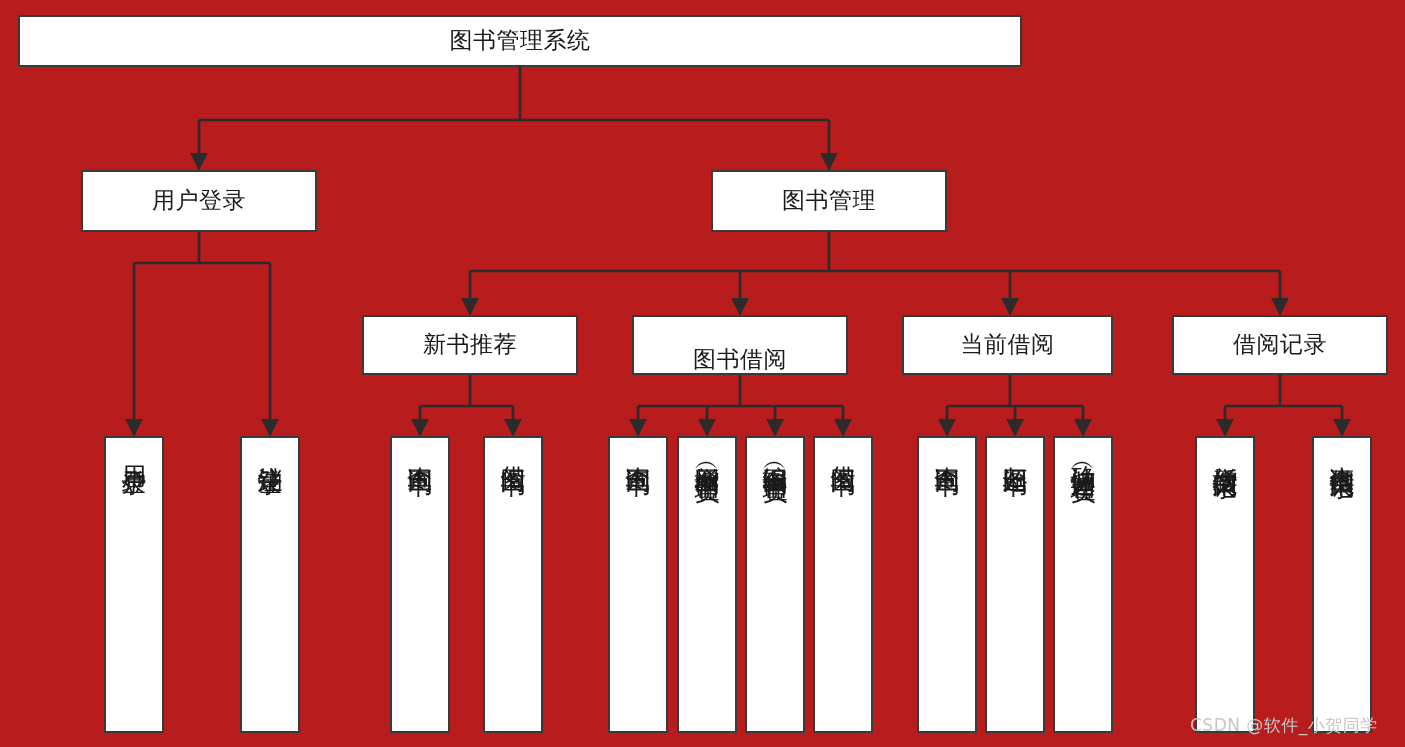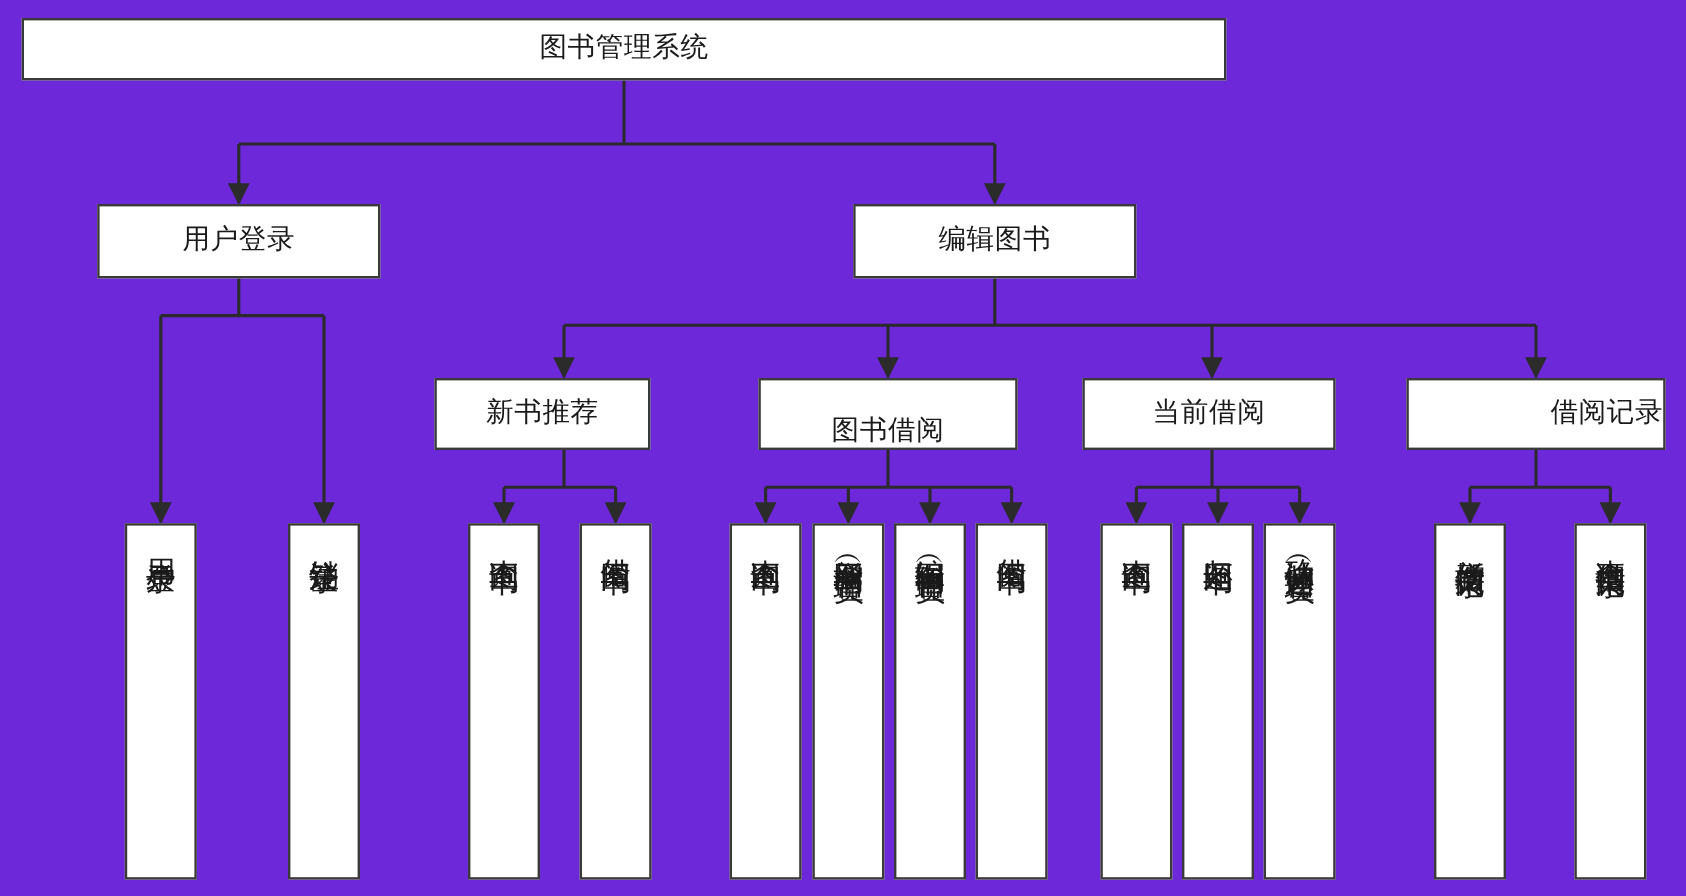--- a/index.html
+++ b/index.html
@@ -8,21 +8,21 @@
     padding: 0;
     background: #ffffff;
   }
   body {
     font-family: "DejaVu Sans", "Liberation Sans", sans-serif;
   }
   #diagram {
     position: relative;
     width: 1405px;
     height: 747px;
-    background: #6d28d9;
+    background: #b91c1c;
     overflow: hidden;
   }
   #edges {
     position: absolute;
     left: 0;
     top: 0;
     width: 1405px;
     height: 747px;
     pointer-events: none;
   }
@@ -125,32 +125,32 @@
   </svg>
 
   <div id="node-layer">
       <div class="node h root" style="left: 18px; top: 15px; width: 1004px; height: 52px;">
         <span class="node-label">图书管理系统</span>
       </div>
       <div class="node h" style="left: 81px; top: 170px; width: 236px; height: 62px;">
         <span class="node-label">用户登录</span>
       </div>
       <div class="node h" style="left: 711px; top: 170px; width: 236px; height: 62px;">
-        <span class="node-label">编辑图书</span>
+        <span class="node-label">图书管理</span>
       </div>
-      <div class="node h" style="left: 362px; top: 315px; width: 180px; height: 60px;">
+      <div class="node h" style="left: 362px; top: 315px; width: 216px; height: 60px;">
         <span class="node-label">新书推荐</span>
       </div>
       <div class="node h" style="left: 632px; top: 315px; width: 216px; height: 60px; align-items: flex-end;">
         <span class="node-label">图书借阅</span>
       </div>
       <div class="node h" style="left: 902px; top: 315px; width: 211px; height: 60px;">
         <span class="node-label">当前借阅</span>
       </div>
-      <div class="node h" style="left: 1172px; top: 315px; width: 216px; height: 60px; justify-content: flex-end;">
+      <div class="node h" style="left: 1172px; top: 315px; width: 216px; height: 60px;">
         <span class="node-label">借阅记录</span>
       </div>
       <div class="node v" style="left: 104px; top: 436px; width: 60px; height: 297px;">
         <span class="node-label">用户登录</span>
       </div>
       <div class="node v" style="left: 240px; top: 436px; width: 60px; height: 297px;">
         <span class="node-label">注销登录</span>
       </div>
       <div class="node v" style="left: 390px; top: 436px; width: 60px; height: 297px;">
         <span class="node-label">查询图书</span>
@@ -180,14 +180,15 @@
         <span class="node-label">确认归还（管理员）</span>
       </div>
       <div class="node v" style="left: 1195px; top: 436px; width: 60px; height: 297px;">
         <span class="node-label">新增借阅记录</span>
       </div>
       <div class="node v" style="left: 1312px; top: 436px; width: 60px; height: 297px;">
         <span class="node-label">查询借阅记录</span>
       </div>
     </div>
 
+  <div class="watermark">CSDN @软件_小贺同学</div>
 
 </div>
 
 </body></html>

